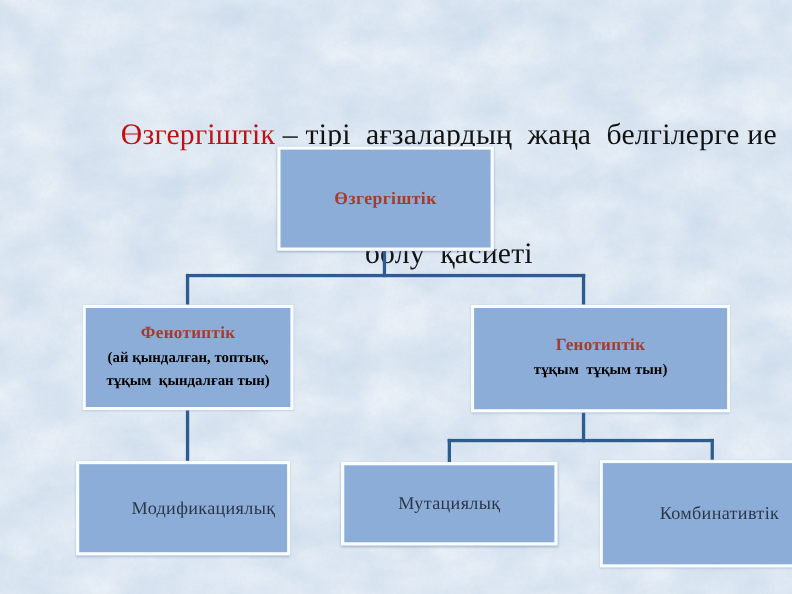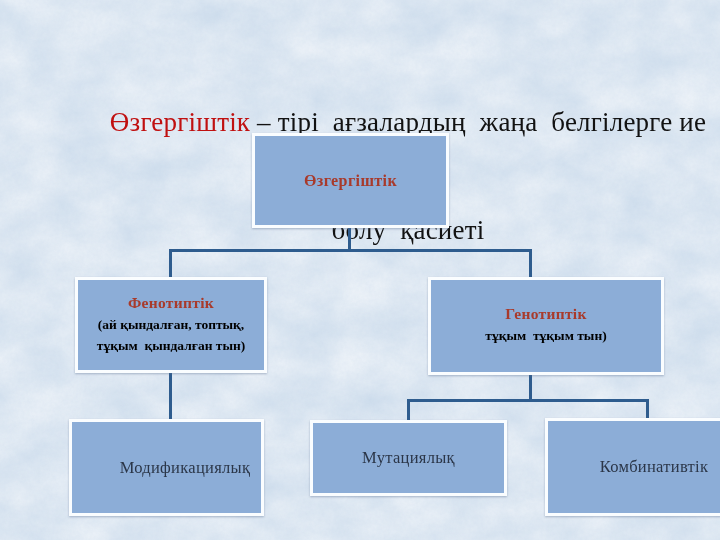--- a/index.html
+++ b/index.html
@@ -76,21 +76,21 @@
     <div class="heading">Фенотиптік</div>
     <div class="sub">(ай қындалған, топтық,</div>
     <div class="sub">тұқым  қындалған тын)</div>
   </div>
 
   <div class="box" style="left:380px;top:277px;width:236px;height:98px;">
     <div class="heading">Генотиптік</div>
     <div class="sub">тұқым  тұқым тын)</div>
   </div>
 
-  <div class="box" style="left:21px;top:419px;width:195px;height:97px;padding-left:37px;">
+  <div class="box" style="left:21px;top:419px;width:195px;height:86px;padding-left:37px;">
     <div class="leaf-label">Модификациялық</div>
   </div>
 
   <div class="box" style="left:262px;top:420px;width:197px;height:76px;">
     <div class="leaf-label">Мутациялық</div>
   </div>
 
   <div class="box" style="left:497px;top:418px;width:218px;height:98px;">
     <div class="leaf-label">Комбинативтік</div>
   </div>

